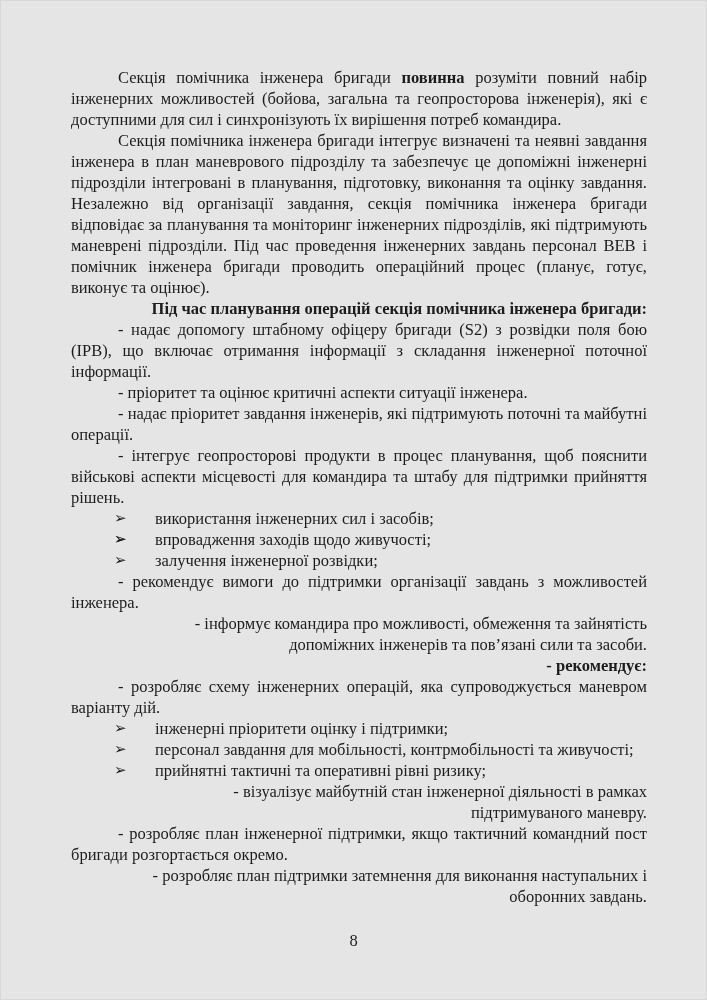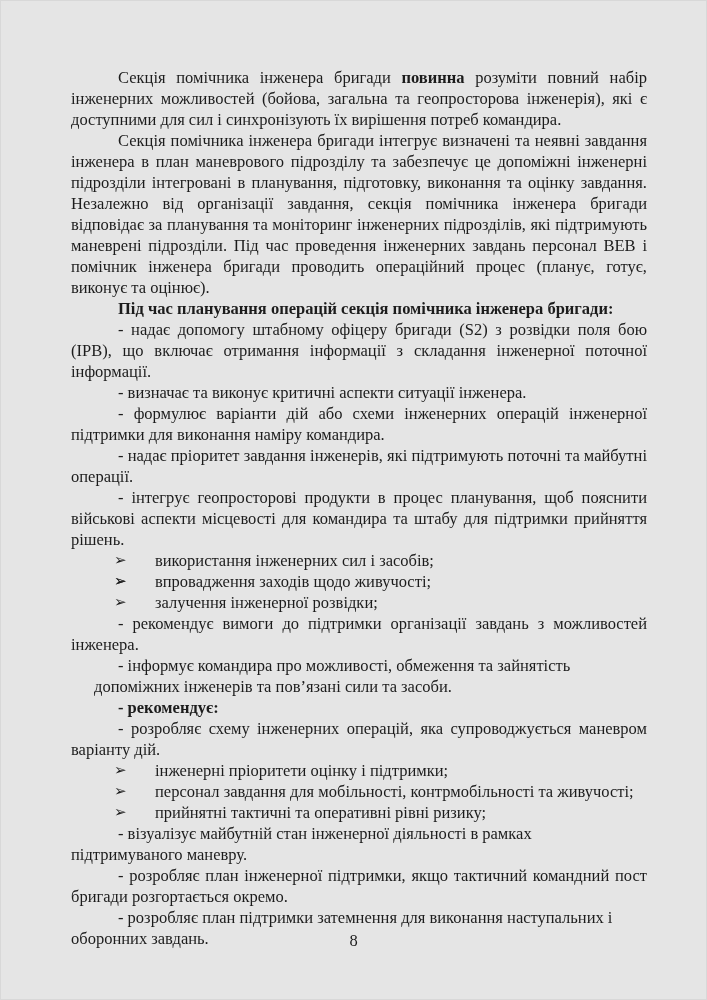--- a/index.html
+++ b/index.html
@@ -24,21 +24,21 @@
     left: 70px;
     width: 576px;
   }
   .para {
     font-size: 16.5px;
     line-height: 21px;
     text-indent: 47px;
     margin: 0;
   }
   .para.justify { text-align: justify; }
-  .para.left { text-align: left; }
+  .para.left { text-align: right; }
   .para.hang {
     margin-left: 23px;
     text-indent: 24px;
   }
   .para b { font-weight: bold; }
   .arrow-item {
     position: relative;
     text-indent: 0;
     padding-left: 84px;
     text-align: left;
@@ -62,22 +62,21 @@
 </style>
 </head>
 <body>
 
 <div class="page">
   <div class="text-area">
       <div class="para justify"><span>Секція помічника інженера бригади </span><b>повинна</b><span> розуміти повний набір інженерних можливостей (бойова, загальна та геопросторова інженерія), які є доступними для сил і синхронізують їх вирішення потреб командира.</span></div>
       <div class="para justify"><span>Секція помічника інженера бригади інтегрує визначені та неявні завдання інженера в план маневрового підрозділу та забезпечує це допоміжні інженерні підрозділи інтегровані в планування, підготовку, виконання та оцінку завдання. Незалежно від організації завдання, секція помічника інженера бригади відповідає за планування та моніторинг інженерних підрозділів, які підтримують маневрені підрозділи. Під час проведення інженерних завдань персонал ВЕВ і помічник інженера бригади проводить операційний процес (планує, готує, виконує та оцінює).</span></div>
       <div class="para left"><b>Під час планування операцій секція помічника інженера бригади:</b></div>
       <div class="para justify"><span>- надає допомогу штабному офіцеру бригади (S2) з розвідки поля бою (IPB), що включає отримання інформації з складання інженерної поточної інформації.</span></div>
-      <div class="para justify"><span>- визначає та виконує критичні аспекти ситуації інженера.</span></div>
-      <div class="para justify"><span>- формулює варіанти дій або схеми інженерних операцій інженерної підтримки для виконання наміру командира.</span></div>
+      <div class="para justify"><span>- пріоритет та оцінює критичні аспекти ситуації інженера.</span></div>
       <div class="para justify"><span>- надає пріоритет завдання інженерів, які підтримують поточні та майбутні операції.</span></div>
       <div class="para justify"><span>- інтегрує геопросторові продукти в процес планування, щоб пояснити військові аспекти місцевості для командира та штабу для підтримки прийняття рішень.</span></div>
       <div class="para arrow-item"><span class="arrow-glyph">➢</span><span><span>використання інженерних сил і засобів;</span></span></div>
       <div class="para arrow-item"><span class="arrow-glyph">➢</span></div>
       <div class="para arrow-item"><span class="arrow-glyph">➢</span><span><span>впровадження заходів щодо живучості;</span></span></div>
       <div class="para arrow-item"><span class="arrow-glyph">➢</span><span><span>залучення інженерної розвідки;</span></span></div>
       <div class="para justify"><span>- рекомендує вимоги до підтримки організації завдань з можливостей інженера.</span></div>
       <div class="para left hang"><span>- інформує командира про можливості, обмеження та зайнятість допоміжних інженерів та пов’язані сили та засоби.</span></div>
       <div class="para left"><b>- рекомендує:</b></div>
       <div class="para justify"><span>- розробляє схему інженерних операцій, яка супроводжується маневром варіанту дій.</span></div>

